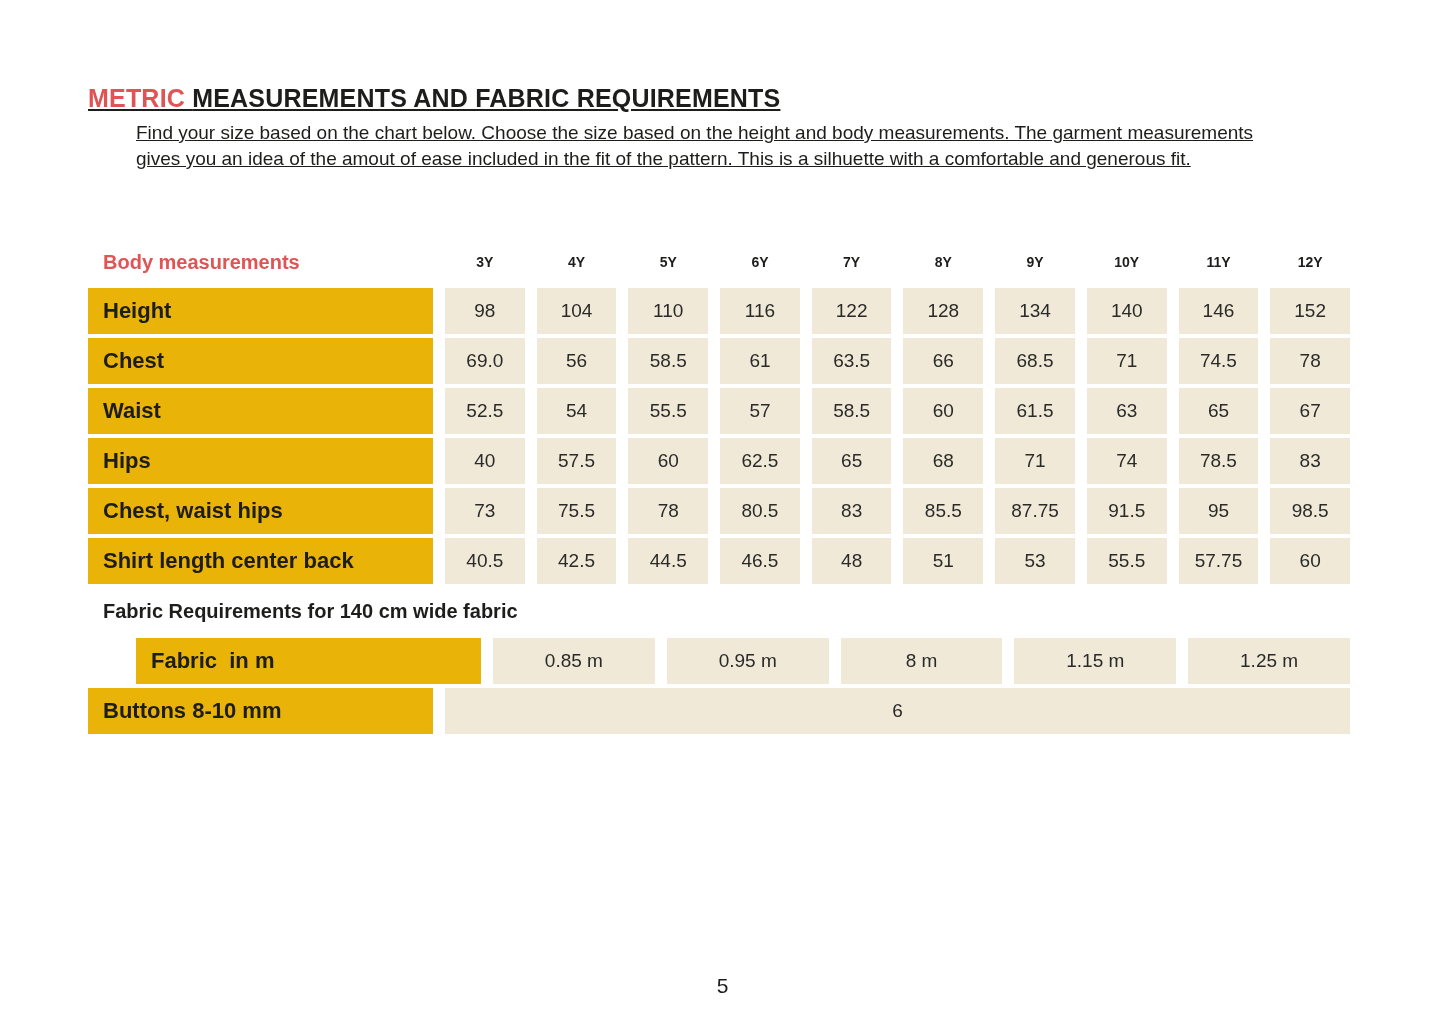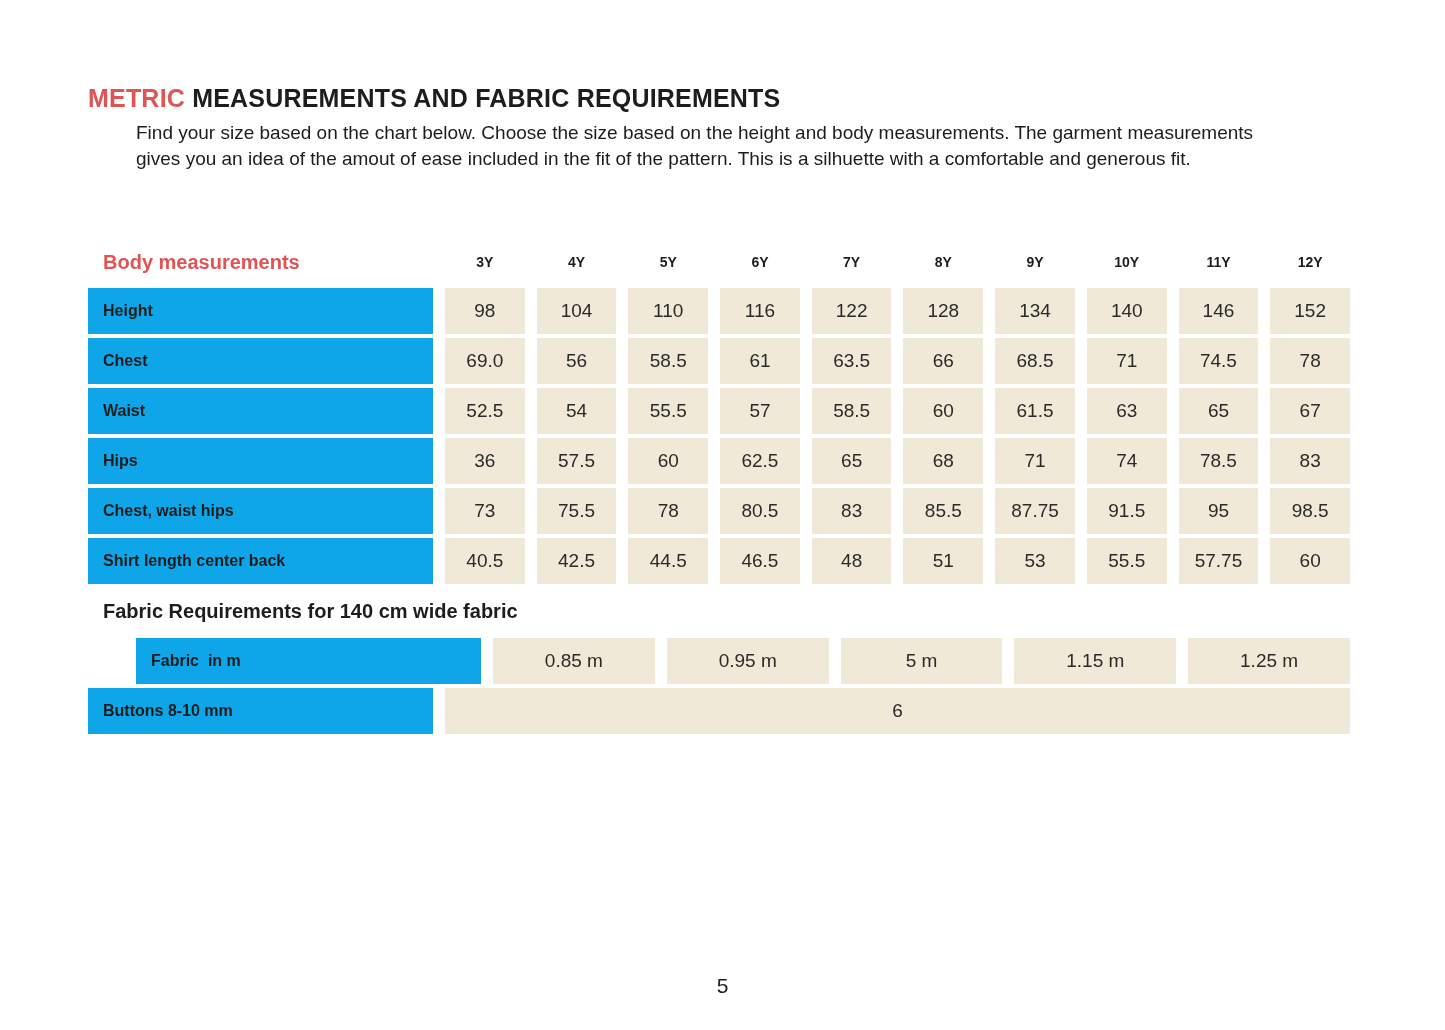--- a/index.html
+++ b/index.html
@@ -18,20 +18,21 @@
     width: 1445px;
     height: 1030px;
     background: #ffffff;
   }
   
   .doc-header {
     position: absolute;
     top: 84px;
     left: 88px;
     width: 1270px;
+    text-decoration: underline;
   }
   .doc-title {
     font-size: 25px;
     font-weight: 700;
     letter-spacing: 0.2px;
     color: #1d1d1b;
     white-space: nowrap;
   }
   .doc-title .accent { color: #e05455; }
   .doc-intro {
@@ -64,26 +65,26 @@
 
   .cell {
     background: #f0e9d8;
     display: flex;
     align-items: center;
     justify-content: center;
     font-size: 19px;
     color: #2a2a28;
   }
   .label-cell {
-    background: #0ea5e9;
+    background: #eab308;
     display: flex;
     align-items: center;
     justify-content: flex-start;
     padding-left: 15px;
-    font-size: 16px;
+    font-size: 22px;
     font-weight: 700;
     color: #1d1d1b;
     white-space: pre-wrap;
   }
   .head-label {
     background: transparent;
     display: flex;
     align-items: center;
     padding-left: 15px;
     font-size: 20px;
@@ -188,21 +189,21 @@
       <div class="cell">58.5</div>
       <div class="cell">60</div>
       <div class="cell">61.5</div>
       <div class="cell">63</div>
       <div class="cell">65</div>
       <div class="cell">67</div>
     </div>
 
     <div class="trow">
       <div class="label-cell">Hips</div>
-      <div class="cell">36</div>
+      <div class="cell">40</div>
       <div class="cell">57.5</div>
       <div class="cell">60</div>
       <div class="cell">62.5</div>
       <div class="cell">65</div>
       <div class="cell">68</div>
       <div class="cell">71</div>
       <div class="cell">74</div>
       <div class="cell">78.5</div>
       <div class="cell">83</div>
     </div>
@@ -237,21 +238,21 @@
     </div>
 
     <div class="trow section-row">
       <div class="section-cell">Fabric Requirements for 140 cm wide fabric</div>
     </div>
 
     <div class="trow merged5">
       <div class="label-cell">Fabric  in m</div>
       <div class="cell">0.85 m</div>
       <div class="cell">0.95 m</div>
-      <div class="cell">5 m</div>
+      <div class="cell">8 m</div>
       <div class="cell">1.15 m</div>
       <div class="cell">1.25 m</div>
     </div>
 
     <div class="trow merged1">
       <div class="label-cell">Buttons 8-10 mm</div>
       <div class="cell">6</div>
     </div>
 
 

